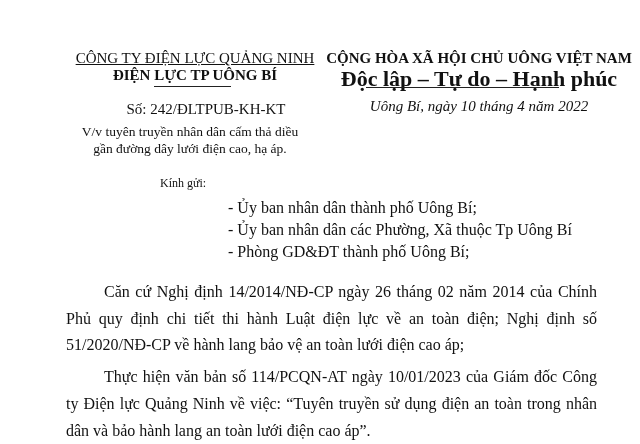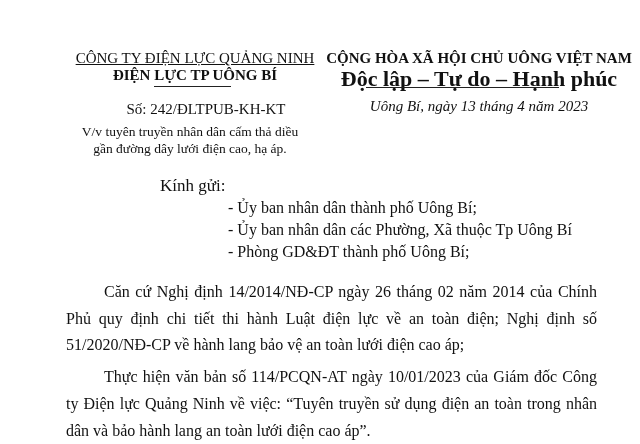--- a/index.html
+++ b/index.html
@@ -10,40 +10,40 @@
   .org1 { left:70px; width:250px; top:50px; font-size:15px;text-decoration:underline; }
   .org2 { left:70px; width:250px; top:67px; font-size:15px; font-weight:bold; }
   .ul-left { position:absolute; left:154px; top:86px; width:77px; height:1px; background:#222; }
   .nat1 { left:318px; width:322px; top:50px; font-size:15px; font-weight:bold; }
   .nat2 { left:318px; width:322px; top:66px; font-size:22px; font-weight:bold; }
   .ul-right { position:absolute; left:366px; top:87px; width:193px; height:1px; background:#222; }
   .num { left:76px; width:260px; top:101px; font-size:15px; }
   .vv1 { left:60px; width:260px; top:124px; font-size:13.5px; }
   .vv2 { left:60px; width:260px; top:141px; font-size:13.5px; }
   .date { left:318px; width:322px; top:98px; font-size:15px; font-style:italic; }
-  .kg { left:160px; top:176px; font-size:17px; }
+  .kg { left:160px; top:176px; font-size:12px; }
   .rcp { left:228px; font-size:16px; }
   .para { left:66px; width:531px; font-size:16px; }
   .justify { text-align:justify; text-align-last:justify; white-space:nowrap; }
   .indent { padding-left:38px; box-sizing:border-box; }
 </style>
 </head>
 <body>
 
 <div class="abs center org1">CÔNG TY ĐIỆN LỰC QUẢNG NINH</div>
 <div class="abs center org2">ĐIỆN LỰC TP UÔNG BÍ</div>
 <div class="ul-left"></div>
 <div class="abs center num">Số: 242/ĐLTPUB-KH-KT</div>
 <div class="abs center vv1">V/v tuyên truyền nhân dân cấm thả diều</div>
 <div class="abs center vv2">gần đường dây lưới điện cao, hạ áp.</div>
 
 <div class="abs center nat1">CỘNG HÒA XÃ HỘI CHỦ UÔNG VIỆT NAM</div>
 <div class="abs center nat2">Độc lập – Tự do – Hạnh phúc</div>
 <div class="ul-right"></div>
-<div class="abs center date">Uông Bí, ngày 13 tháng 4 năm 2023</div>
+<div class="abs center date">Uông Bí, ngày 10 tháng 4 năm 2022</div>
 
 <div class="abs kg">Kính gửi:</div>
 <div class="abs rcp" style="top:199px;">- Ủy ban nhân dân thành phố Uông Bí;</div>
 <div class="abs rcp" style="top:221px;text-align:right;">- Ủy ban nhân dân các Phường, Xã thuộc Tp Uông Bí</div>
 <div class="abs rcp" style="top:243px;">- Phòng GD&amp;ĐT thành phố Uông Bí;</div>
 
 <div class="abs para justify indent" style="top:283px;">Căn cứ Nghị định 14/2014/NĐ-CP ngày 26 tháng 02 năm 2014 của Chính</div>
 <div class="abs para justify" style="top:310px;">Phủ quy định chi tiết thi hành Luật điện lực về an toàn điện; Nghị định số</div>
 <div class="abs para" style="top:336px;">51/2020/NĐ-CP về hành lang bảo vệ an toàn lưới điện cao áp;</div>
 

